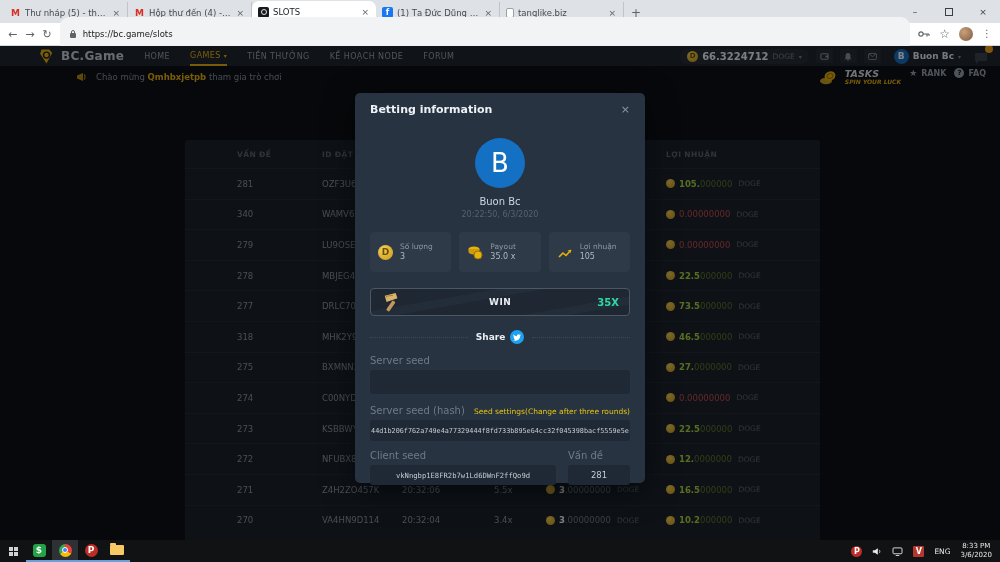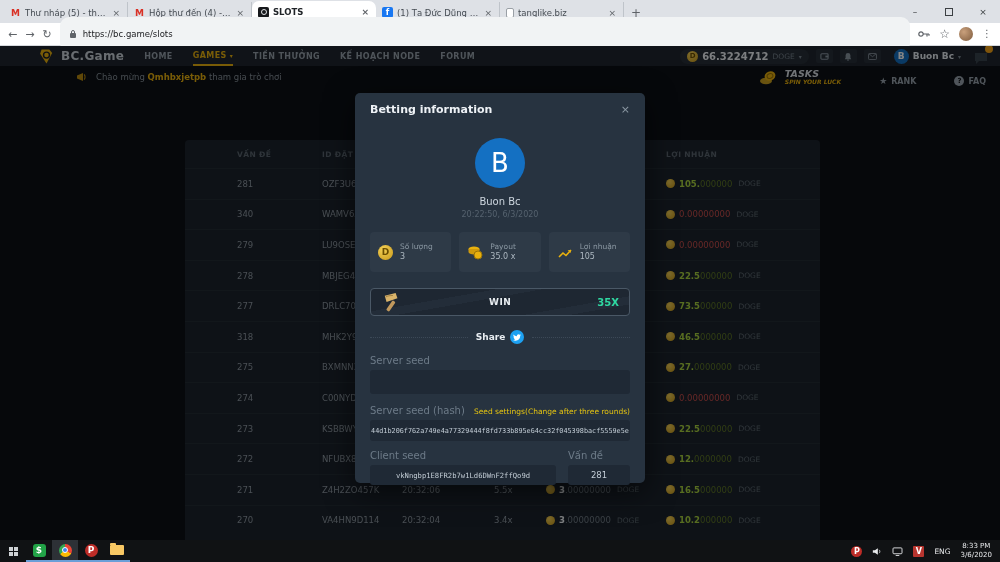--- a/index.html
+++ b/index.html
@@ -8,21 +8,21 @@
   .screen { position:relative; width:1000px; height:562px; overflow:hidden; }
 
   
   .tabstrip { position:absolute; left:0; top:0; width:1000px; height:23px;
     background:#dee1e6; display:flex; align-items:flex-end; }
   .tabs { display:flex; height:23px; align-items:flex-end; padding-left:4px; }
   .tab { width:124px; height:21px; display:flex; align-items:center; gap:4px;
     padding:0 6px; font-size:8.5px; color:#454b52; border-right:1px solid #bfc4ca;
     cursor:pointer; }
   .tab.active { background:#fff; border-radius:7px 7px 0 0; height:22px; border-right:none;
-    color:#202428;font-weight:bold; }
+    color:#202428; }
   .tab .title { flex:1; white-space:nowrap; overflow:hidden; text-overflow:ellipsis; }
   .tab .close { font-size:9px; color:#5f6368; padding:0 1px; }
   .fav { width:11px; height:11px; flex:0 0 11px; display:inline-flex; align-items:center;
     justify-content:center; font-size:9px; font-weight:bold; border-radius:2px; }
   .fav.gmail { color:#d93025; }
   .fav.bcg { background:#17191c; border-radius:2px; }
   .fav.bcg i { width:6px; height:6px; border:1.2px solid #e4e6e8; border-radius:50%; display:block; }
   .fav.fb { background:#1877f2; color:#fff; font-size:8px; border-radius:2px; }
   .fav.pg { background:#fff; border:1px solid #9aa0a6; width:8px; height:10px; flex-basis:8px; }
   .newtab { width:24px; height:20px; display:flex; align-items:center; justify-content:center;
@@ -45,21 +45,21 @@
 
   
   .page { position:absolute; left:0; top:46px; width:1000px; height:494px;
     background:#0d1116; overflow:hidden; }
   .site-header { height:20px; background:#20262e; display:flex; align-items:center;
     padding-left:38px; padding-right:10px; }
   .logo { display:flex; align-items:center; gap:6px; }
   .logo-mark { width:17px; height:17px; }
   .logo-text { font-size:12px; font-weight:bold; color:#c9d1d8; letter-spacing:.3px; }
   .nav { display:flex; align-items:center; gap:20px; margin-left:20px; height:100%; }
-  .nav-item { font-size:8px; font-weight:bold; color:#97a2ac; letter-spacing:.4px;
+  .nav-item { font-size:8px; font-weight:normal; color:#97a2ac; letter-spacing:.4px;
     cursor:pointer; height:100%; display:flex; align-items:center; position:relative;
     white-space:nowrap; text-transform:uppercase; }
   .nav-item.active { color:#e9b10e; border-bottom:2px solid #e9b10e; }
   .nav-item .caret { font-size:6px; margin-left:3px; }
   .hdr-right { margin-left:auto; display:flex; align-items:center; gap:7px; }
   .balance { display:flex; align-items:center; gap:4px; background:#272f38;
     border-radius:9px; padding:2px 7px; cursor:pointer; }
   .coin { border-radius:50%; background:radial-gradient(circle at 35% 30%,#f3cf56,#c99a1a);
     color:#6b4e00; font-weight:bold; display:inline-flex; align-items:center;
     justify-content:center; }
@@ -75,21 +75,21 @@
     font-size:9px; font-weight:bold; display:flex; align-items:center; justify-content:center; }
   .userchip .uname { font-size:9px; font-weight:bold; color:#e4eaef; white-space:nowrap; }
   .chatbtn { position:relative; margin-left:6px; cursor:pointer; width:16px; height:14px; }
   .chat-badge { position:absolute; right:-3px; top:-4px; min-width:8px; height:8px;
     background:#f5a316; border-radius:4px; }
 
   .announce { height:22px; display:flex; align-items:center; padding-left:76px;
     padding-right:14px; background:#0d1116; }
   .announce .msg { font-size:8.5px; color:#87919a; margin-left:8px; }
   .announce .msg b { color:#e9b10e; font-weight:bold; }
-  .tasks-group { margin-left:auto; display:flex; align-items:flex-end; gap:38px; }
+  .tasks-group { margin-left:auto; display:flex; align-items:flex-start; gap:8px; }
   .tasks { display:flex; align-items:center; gap:5px; cursor:pointer; }
   .tasks-txt .t1 { font-size:9.5px; font-weight:bold; font-style:italic; color:#d7dde2; line-height:1; }
   .tasks-txt .t2 { font-size:6px; font-weight:bold; font-style:italic; color:#e9b10e; line-height:1.2; }
   .minilink { display:flex; align-items:center; gap:4px; font-size:8px; font-weight:bold;
     color:#97a2ac; cursor:pointer; }
   .minilink .star { font-size:9px; }
   .qmark { width:10px; height:10px; border-radius:50%; background:#97a2ac; color:#0d1116;
     font-size:7px; font-weight:bold; display:inline-flex; align-items:center; justify-content:center; }
 
   

